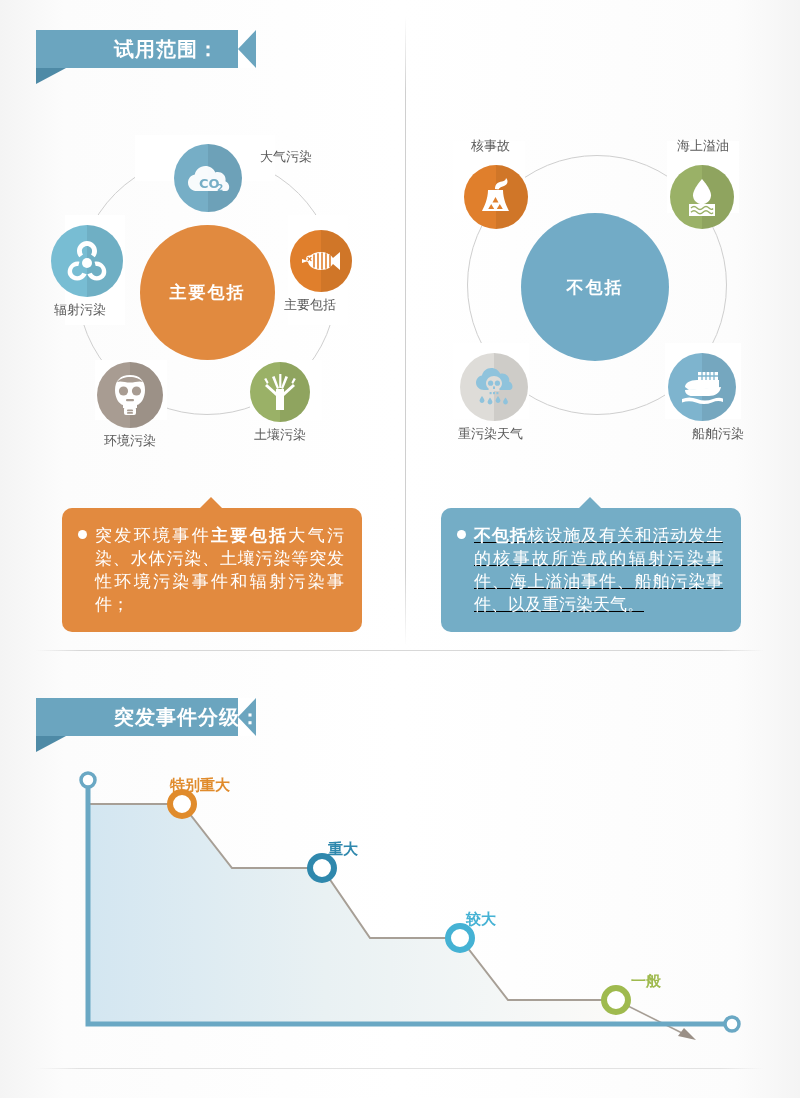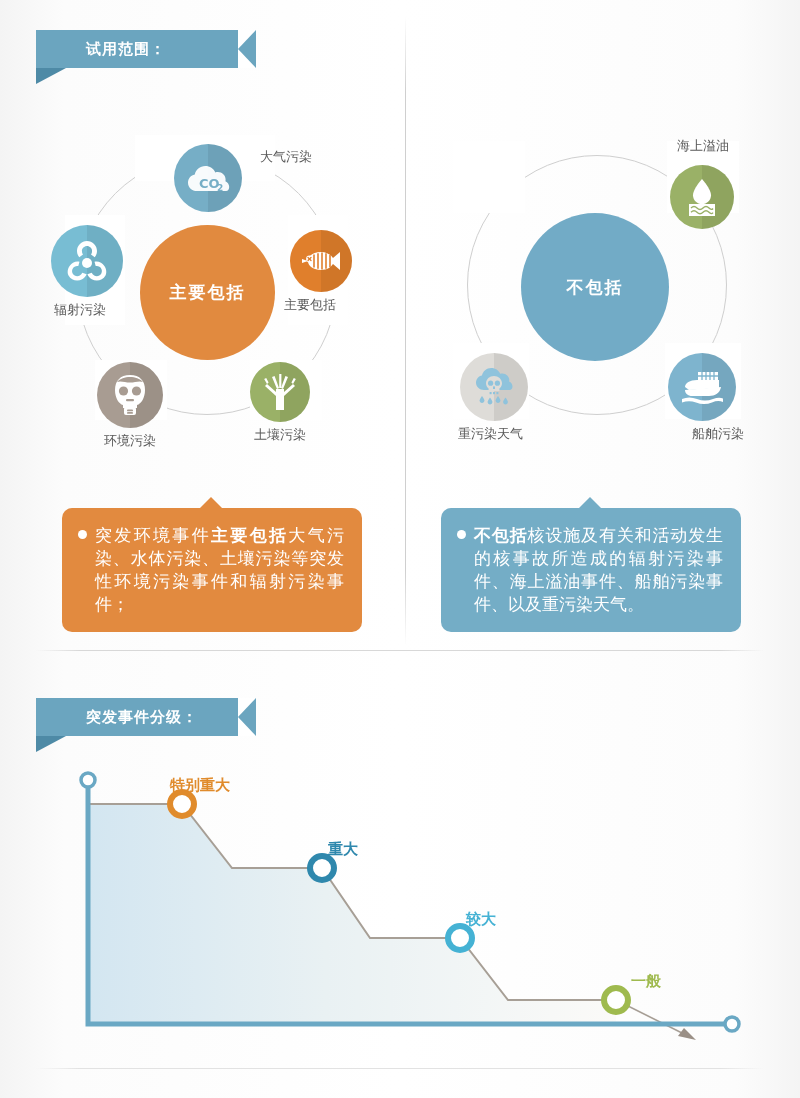--- a/index.html
+++ b/index.html
@@ -20,22 +20,22 @@
   .ribbon .band{
     position:relative;height:38px;background:#6ba5bf;
     display:flex;align-items:center;
   }
   .ribbon .band:after{
     content:"";position:absolute;right:0;top:0;
     border-top:19px solid #fff;border-bottom:19px solid #fff;
     border-right:18px solid transparent;
   }
   .ribbon .band .txt{
-    color:#ffffff;font-size:15px;font-weight:bold;letter-spacing:1px;
-    margin-left:50px;white-space:nowrap;
+    color:#ffffff;font-size:20px;font-weight:bold;letter-spacing:1px;
+    margin-left:78px;white-space:nowrap;
   }
   .ribbon .tail{
     position:absolute;left:0;top:38px;width:0;height:0;
     border-left:30px solid #4e8aa6;
     border-bottom:16px solid transparent;
   }
 
   
   .vdivider{
     position:absolute;left:405px;top:16px;width:1px;height:630px;
@@ -79,21 +79,21 @@
   .node .cap{
     position:absolute;white-space:nowrap;color:#585858;font-size:13px;
   }
 
   
   .callout{
     position:absolute;border-radius:10px;box-sizing:border-box;
     padding:16px 18px 16px 16px;
   }
   .callout.orange{background:#e28a3f;}
-  .callout.blue{background:#74adc6;}
+  .callout.blue{background:#74adc6;text-decoration:underline;}
   .callout .beak{
     position:absolute;top:-11px;width:0;height:0;
     border-left:11px solid transparent;border-right:11px solid transparent;
   }
   .callout.orange .beak{border-bottom:11px solid #e28a3f;}
   .callout.blue .beak{border-bottom:11px solid #74adc6;}
   .callout .row{display:flex;align-items:flex-start;}
   .callout .bullet{
     width:9px;height:9px;border-radius:50%;background:#fff;
     flex:0 0 9px;margin-top:6px;margin-right:8px;
@@ -249,20 +249,37 @@
     <div class="orbit" style="left:42px;top:30px;width:260px;height:260px;"></div>
     <div style="position:absolute;left:28px;top:16px;width:72px;height:72px;background:#fff;"></div>
     <div style="position:absolute;left:242px;top:16px;width:72px;height:72px;background:#fff;"></div>
     <div style="position:absolute;left:28px;top:218px;width:76px;height:76px;background:#fff;"></div>
     <div style="position:absolute;left:240px;top:218px;width:76px;height:76px;background:#fff;"></div>
 
     <div class="hub blue" style="left:96px;top:88px;width:148px;height:148px;">
       <span>不包括</span>
     </div>
 
+    <div class="node" style="left:39px;top:40px;">
+      <div class="disc" style="width:64px;height:64px;background:#e07f2c;">
+        <div class="shade"></div>
+        <svg width="38" height="40" viewBox="0 0 38 40">
+          <g fill="#ffffff">
+            <path d="M11 13 L26 13 C26 22 30 30 32 34 L5 34 C7 30 11 22 11 13 Z"></path>
+            <path d="M18 12 C18 7 21 5 25 4.5 C27.5 4.2 29 2.5 29 1 C31.5 3.5 31 7.5 27 9 C24 10.2 22 11 21.5 12.4 Z"></path>
+          </g>
+          <g fill="#e07f2c">
+            <path d="M18.5 20 L15.5 25.5 L21.5 25.5 Z"></path>
+            <path d="M14.2 27 L11.2 32 L17.2 32 Z"></path>
+            <path d="M22.8 27 L19.8 32 L25.8 32 Z"></path>
+          </g>
+        </svg>
+      </div>
+      <span class="cap" style="left:7px;top:-28px;">核事故</span>
+    </div>
 
     <div class="node" style="left:245px;top:40px;">
       <div class="disc" style="width:64px;height:64px;background:#9ab167;">
         <div class="shade"></div>
         <svg width="36" height="40" viewBox="0 0 36 40">
           <path d="M18 2 C18 2 9 12 9 18.2 C9 23.2 13 27 18 27 C23 27 27 23.2 27 18.2 C27 12 18 2 18 2 Z" fill="#ffffff"></path>
           <rect x="5" y="27" width="26" height="12" fill="#ffffff"></rect>
           <g stroke="#9ab167" stroke-width="1.4" fill="none">
             <path d="M7 31 Q10 28 13 31 Q16 34 19 31 Q22 28 25 31 Q27.5 33.5 29 31.5"></path>
             <path d="M7 35.2 Q10 32.2 13 35.2 Q16 38.2 19 35.2 Q22 32.2 25 35.2 Q27.5 37.7 29 35.7"></path>

